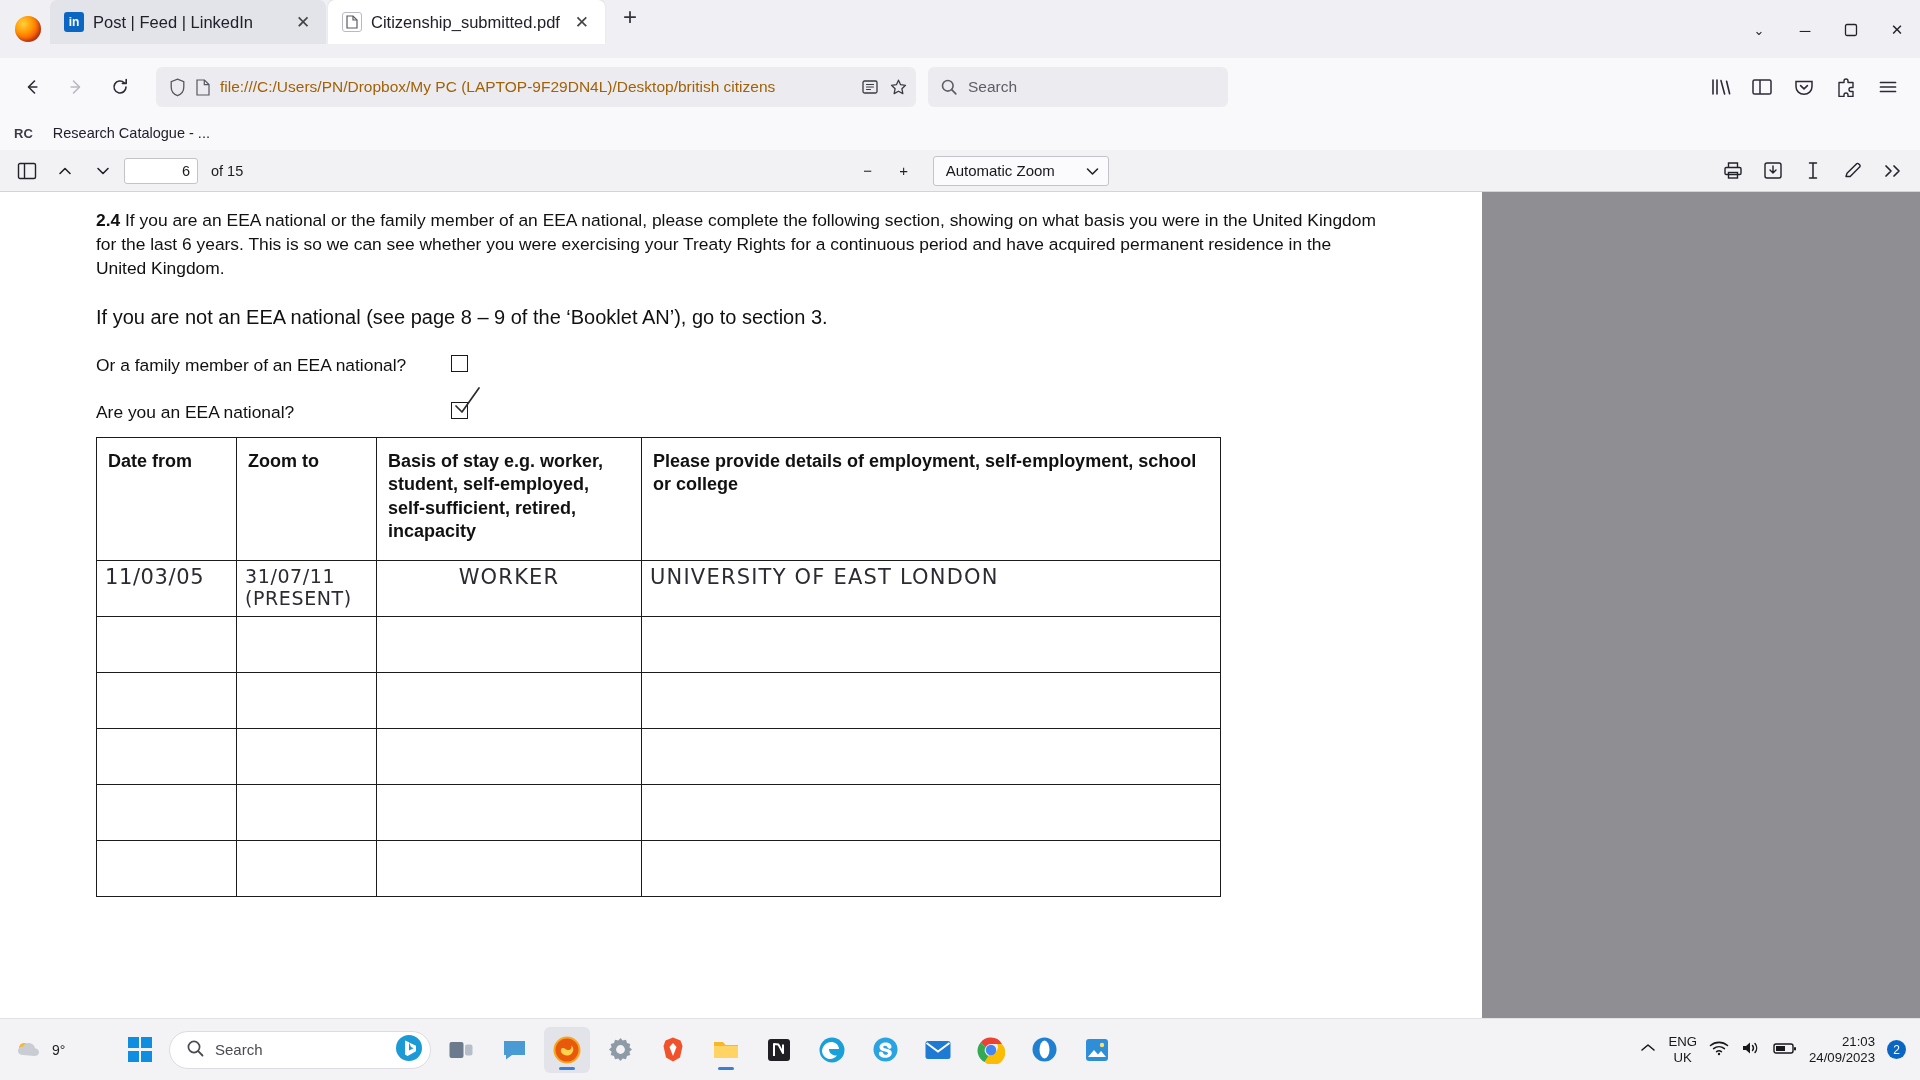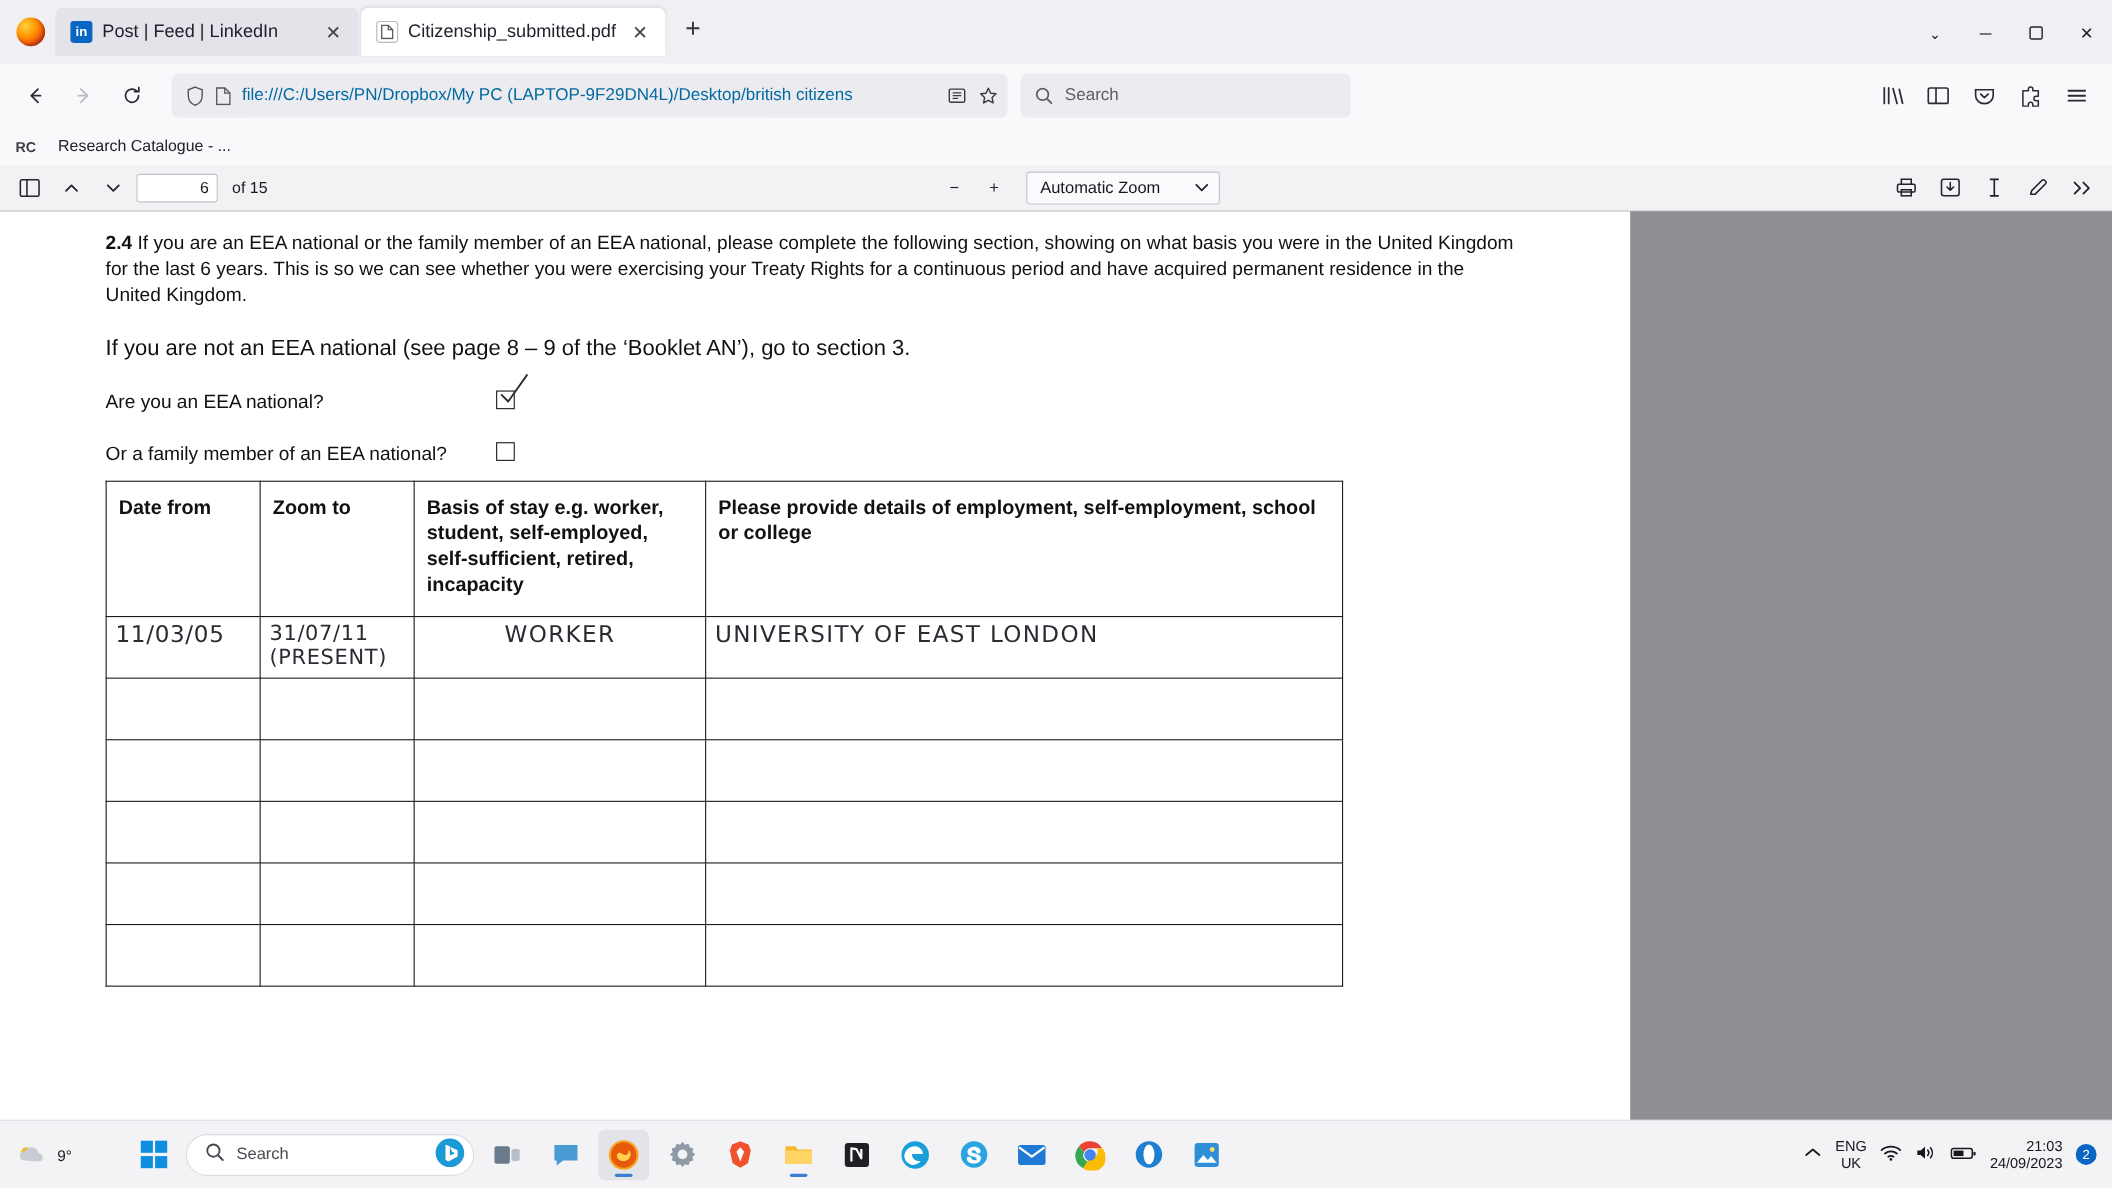--- a/index.html
+++ b/index.html
@@ -7,21 +7,21 @@
   body {
     width:1920px; height:1080px; overflow:hidden;
     font-family:"Liberation Sans", sans-serif;
     background:#ffffff;
     -webkit-font-smoothing: antialiased;
   }
   .app { position:relative; width:1920px; height:1080px; display:flex; flex-direction:column; }
 
   
   .tabstrip {
-    height:58px; background:#f0f0f4; display:flex; align-items:center;
+    height:58px; background:#f0f0f4; display:flex; align-items:flex-start;
     padding:0 6px; position:relative;
   }
   .ff-logo { width:44px; height:58px; display:flex; align-items:center; justify-content:center; }
   .ff-logo .circ {
     width:26px; height:26px; border-radius:50%;
     background:radial-gradient(circle at 32% 30%, #ffd13d 0%, #ff9500 38%, #f5520e 66%, #c1272d 100%);
     box-shadow: inset -2px -2px 3px rgba(0,0,0,.25);
   }
   .tab {
     height:44px; min-width:276px; max-width:300px; border-radius:7px 7px 0 0;
@@ -40,21 +40,21 @@
   .winctl div { width:46px; height:40px; display:flex; align-items:center; justify-content:center; color:#22222b; font-size:15px; }
   .winctl .chev { font-size:13px; }
 
   
   .navbar { height:58px; background:#f9f9fb; display:flex; align-items:center; padding:0 12px; gap:4px; }
   .navbtn { width:40px; height:40px; border-radius:6px; display:flex; align-items:center; justify-content:center; color:#2b2b33; font-size:19px; }
   .navbtn.dim { color:#b9b9c2; }
   .urlbar {
     flex:0 1 760px; height:40px; background:#ececf0; border-radius:6px;
     display:flex; align-items:center; padding:0 8px 0 12px; gap:10px; margin-left:12px;
-    font-size:15.5px; color:#0369a1; position:relative; overflow:hidden;
+    font-size:15.5px; color:#a16207; position:relative; overflow:hidden;
   }
   .urlbar .url { flex:1; white-space:nowrap; overflow:hidden; }
   .searchbar {
     flex:0 1 300px; height:40px; background:#ececf0; border-radius:6px;
     display:flex; align-items:center; padding:0 12px; gap:10px; margin-left:8px;
     font-size:15.5px; color:#5d5d66; min-width:300px;
   }
   .navright { margin-left:auto; display:flex; align-items:center; gap:2px; }
   .icon { display:inline-flex; align-items:center; justify-content:center; }
   .shield { width:18px; height:20px; }
@@ -332,31 +332,31 @@
     <div class="page">
       <div class="pbody">
         <p class="q">
           <b>2.4</b>
           <span>If you are an EEA national or the family member of an EEA national, please complete the following section, showing on what basis you were in the United Kingdom for the last 6 years. This is so we can see whether you were exercising your Treaty Rights for a continuous period and have acquired permanent residence in the United Kingdom.</span>
         </p>
 
         <p class="p2">If you are not an EEA national (see page 8 – 9 of the ‘Booklet AN’), go to section 3.</p>
 
         <div class="row-q">
+          <div class="lbl">Or a family member of an EEA national?</div>
+          <div class="cbox"></div>
+        </div>
+
+        <div class="row-q">
           <div class="lbl">Are you an EEA national?</div>
           <div class="cbox">
             <svg class="tick" viewBox="0 0 26 30">
               <path d="M1 19 L7 25 L24 1" fill="none" stroke="#2b2b33" stroke-width="1.7" stroke-linecap="round" stroke-linejoin="round"></path>
             </svg>
           </div>
-        </div>
-
-        <div class="row-q">
-          <div class="lbl">Or a family member of an EEA national?</div>
-          <div class="cbox"></div>
         </div>
 
 
         <table class="stay">
           <thead>
             <tr>
               <th class="c1">Date from</th>
               <th class="c2">Zoom to</th>
               <th class="c3">Basis of stay e.g. worker, student, self-employed, self-sufficient, retired, incapacity</th>
               <th class="c4">Please provide details of employment, self-employment, school or college</th>

